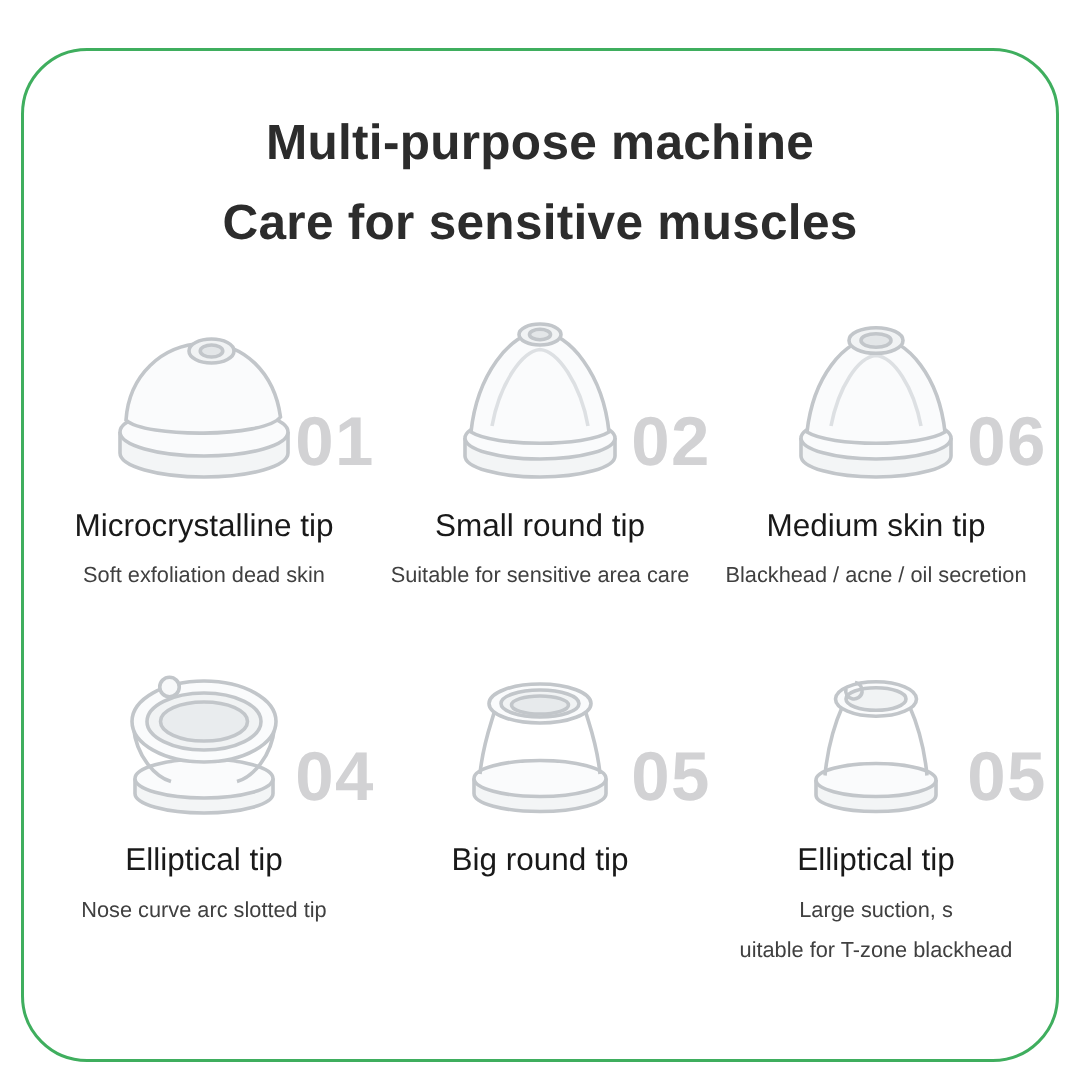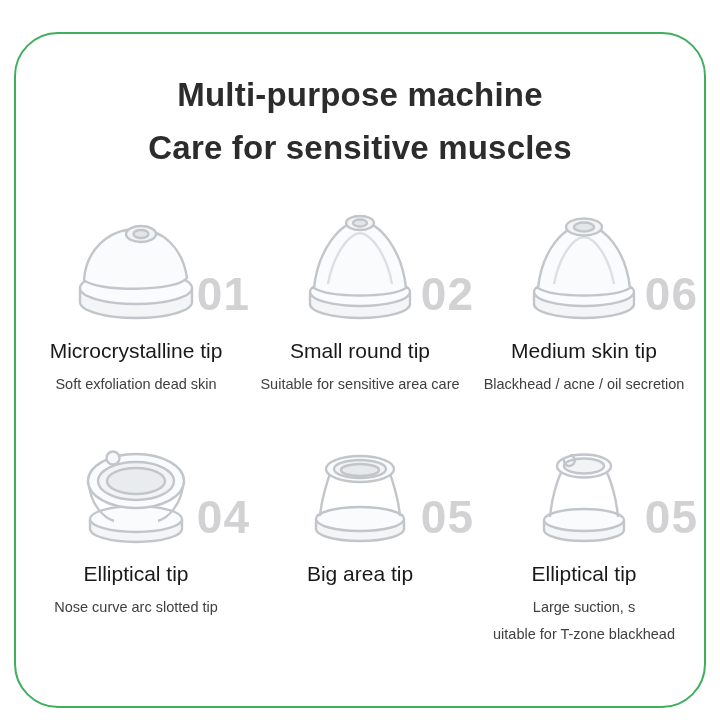--- a/index.html
+++ b/index.html
@@ -124,21 +124,21 @@
             <path d="M36 96 L36 106 A44 12 0 0 0 124 106 L124 96" fill="#f3f5f6"></path>
             <ellipse cx="80" cy="96" rx="44" ry="12"></ellipse>
             <path d="M40 93 C42 72 48 58 50 50 M120 93 C118 72 112 58 110 50" fill="none"></path>
             <ellipse cx="80" cy="46" rx="34" ry="13"></ellipse>
             <ellipse cx="80" cy="46" rx="26" ry="9" fill="#f1f3f4"></ellipse>
             <ellipse cx="80" cy="47" rx="19" ry="6" fill="#e7eaec"></ellipse>
           </g>
         </svg>
         <span class="num">05</span>
       </div>
-      <div class="name">Big area tip</div>
+      <div class="name">Big round tip</div>
     </div>
 
     <div class="cell">
       <div class="figure">
         <svg viewBox="0 0 160 130">
           <g stroke="#c2c6ca" stroke-width="2.4" fill="#fafbfc">
             <path d="M40 97 L40 107 A40 11 0 0 0 120 107 L120 97" fill="#f3f5f6"></path>
             <ellipse cx="80" cy="97" rx="40" ry="11"></ellipse>
             <path d="M46 94 C48 72 54 56 58 47 M114 94 C112 72 106 56 102 47" fill="none"></path>
             <ellipse cx="80" cy="43" rx="27" ry="11.5"></ellipse>

